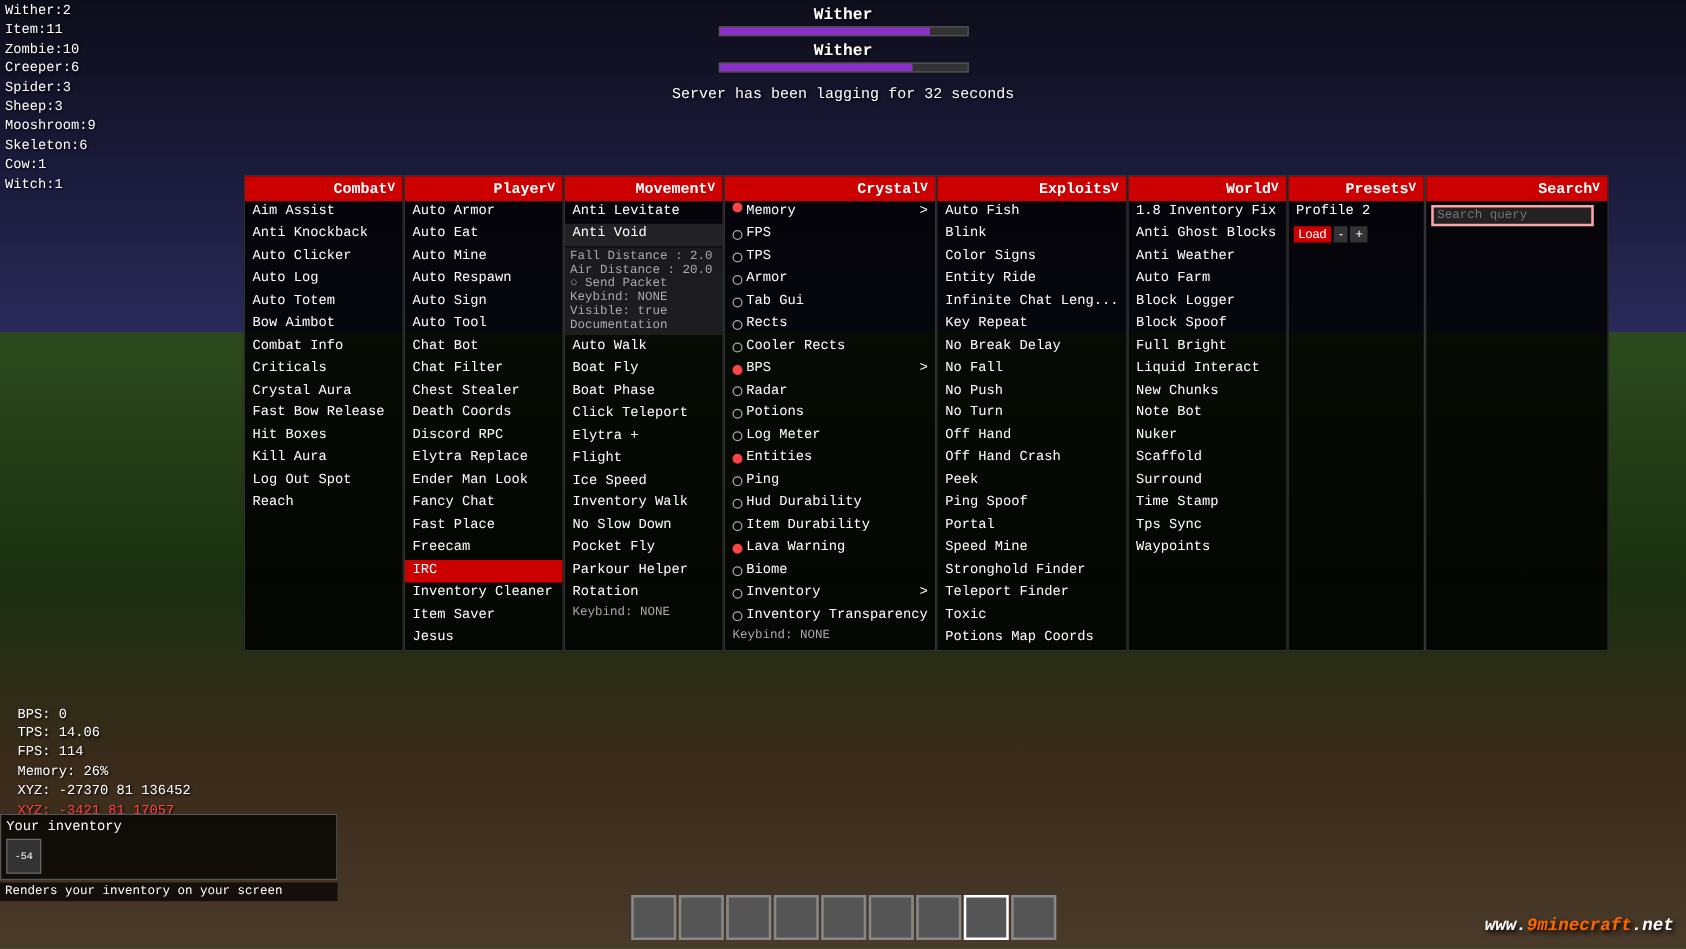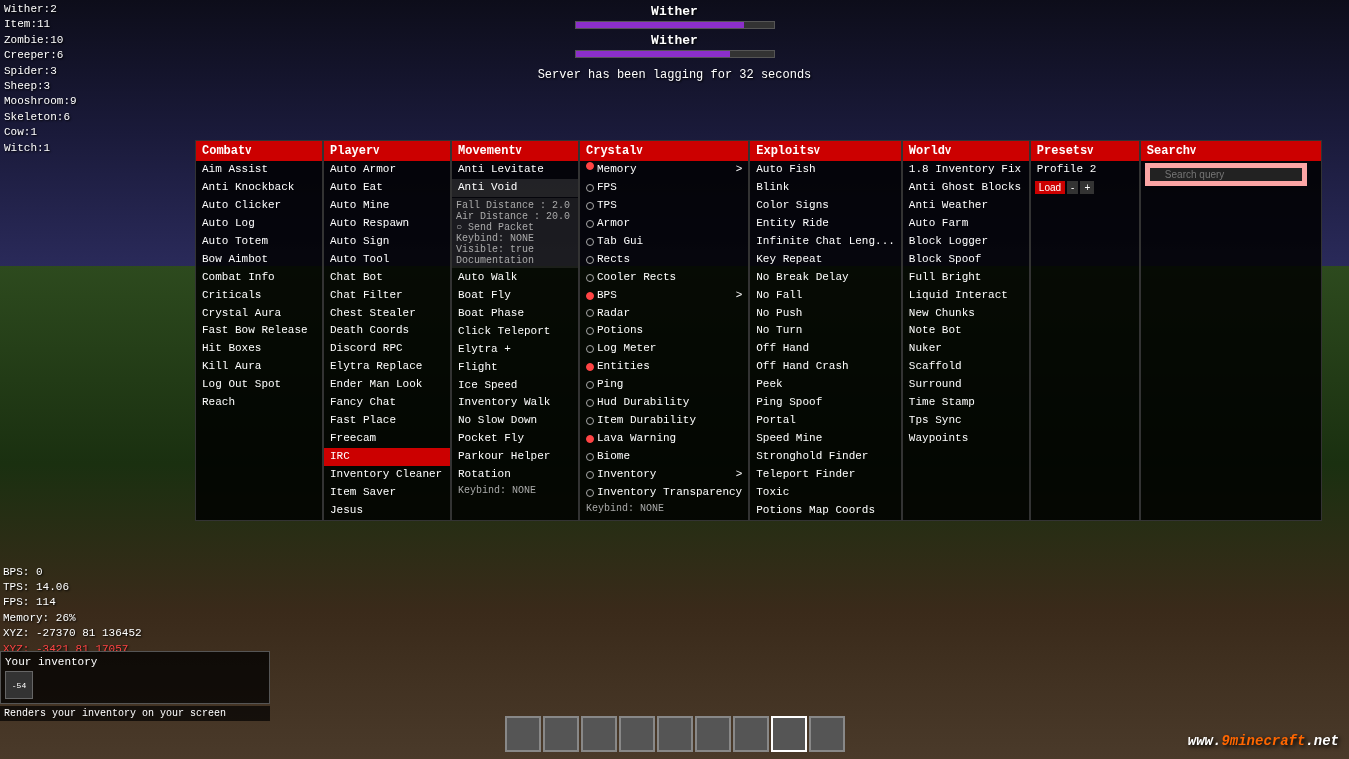--- a/index.html
+++ b/index.html
@@ -93,21 +93,21 @@
     }
 
     .hud-bottom-stats {
       position: absolute;
       bottom: 100px;
       left: 0;
       color: white;
       font-size: 11px;
       text-shadow: 1px 1px 2px black;
       z-index: 10;
-      padding: 2px 3px;
+      padding: 2px 14px;
       line-height: 1.4;
     }
 
     .hud-coords {
       color: #ff4444;
     }
 
     
     .menu-overlay {
       position: absolute;
@@ -125,21 +125,21 @@
       border: 1px solid #333;
     }
 
     .menu-header {
       background: #cc0000;
       color: white;
       font-size: 12px;
       font-weight: bold;
       padding: 3px 6px;
       display: flex;
-      justify-content: flex-start;
+      justify-content: flex-end;
       align-items: center;
       cursor: pointer;
     }
 
     .menu-header .arrow {
       color: white;
       font-size: 10px;
     }
 
     .menu-item {
@@ -213,25 +213,26 @@
       font-size: 10px;
       padding: 1px 4px;
       border: none;
       cursor: pointer;
     }
 
     
     .search-input-field {
       background: #222;
       color: #aaa;
-      border: 5px solid #fca5a5;
+      border: 2px solid #fca5a5;
       font-size: 10px;
-      padding: 1px 15px;
+      padding: 1px 3px;
       width: 90%;
       margin: 2px 4px;
+      font-family: Liberation Mono, monospace;
     }
 
     
     .watermark {
       position: absolute;
       bottom: 10px;
       right: 10px;
       color: white;
       font-size: 14px;
       font-weight: bold;

